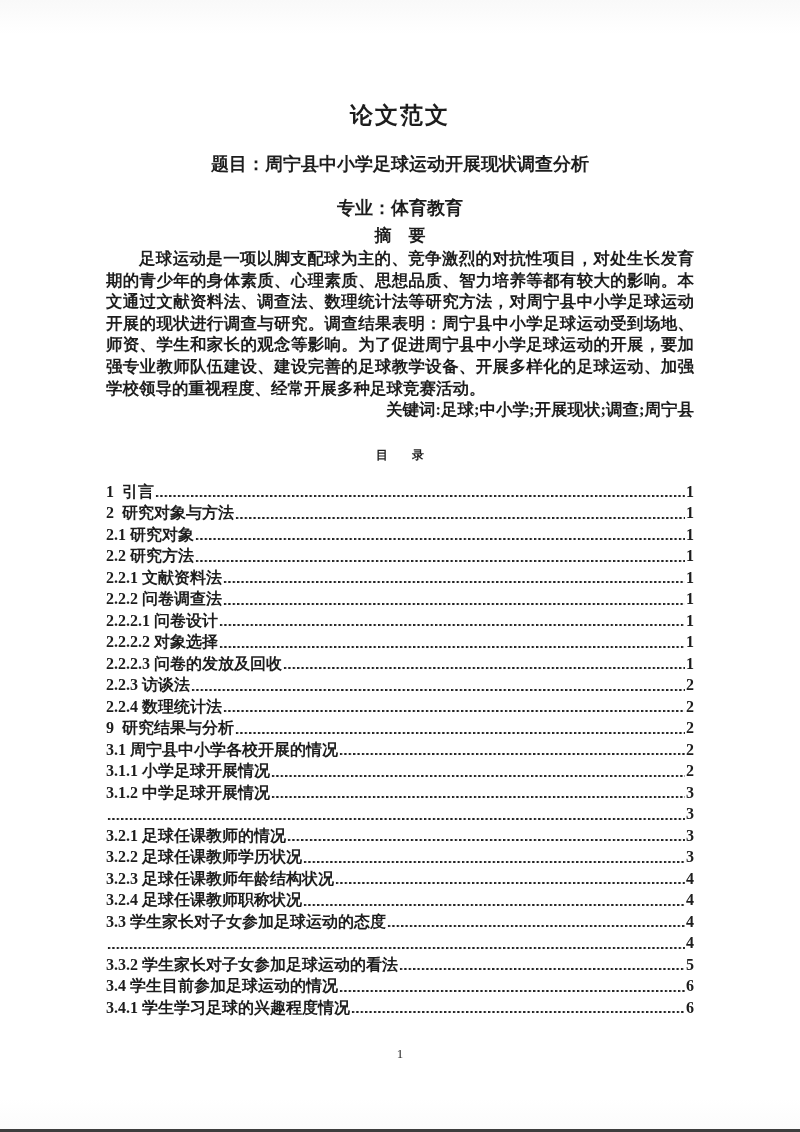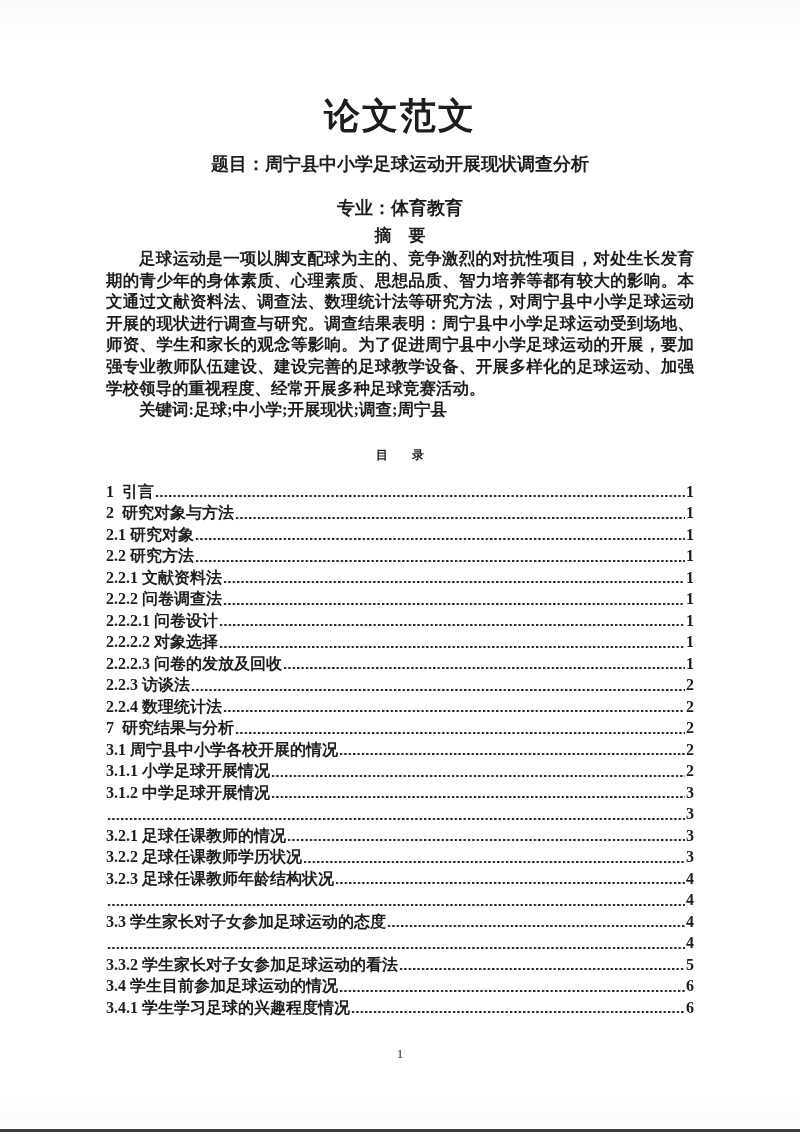--- a/index.html
+++ b/index.html
@@ -17,21 +17,21 @@
     background: linear-gradient(180deg, #f9f9f9 0%, #ffffff 3%, #ffffff 97%, #fbfbfb 100%);
     overflow: hidden;
   }
   .content {
     width: 588px;
     margin-left: 106px;
   }
   .doc-title {
     padding-top: 100px;
     text-align: center;
-    font-size: 36px;
+    font-size: 23px;
     line-height: 32px;
     letter-spacing: 2px;
   }
   .doc-subject {
     margin-top: 20px;
     text-align: center;
     font-size: 18px;
     line-height: 24px;
   }
   .doc-major {
@@ -50,20 +50,21 @@
     margin-top: 1px;
     font-size: 16.5px;
     line-height: 21.6px;
     text-align: justify;
     text-indent: 2em;
   }
   .keywords-line {
     font-size: 16.5px;
     line-height: 21.6px;
     text-indent: 2em;
+    text-align: right;
   }
   .toc-heading {
     margin-top: 23px;
     text-align: center;
     font-size: 12px;
     line-height: 22px;
   }
   .toc-list {
     margin-top: 15px;
   }
@@ -182,21 +183,21 @@
     <span class="toc-page">2</span>
   </div>
 
   <div class="toc-row">
     <span class="toc-label">2.2.4 数理统计法</span>
     <span class="toc-dots"></span>
     <span class="toc-page">2</span>
   </div>
 
   <div class="toc-row">
-    <span class="toc-label">7  研究结果与分析</span>
+    <span class="toc-label">9  研究结果与分析</span>
     <span class="toc-dots"></span>
     <span class="toc-page">2</span>
   </div>
 
   <div class="toc-row">
     <span class="toc-label">3.1 周宁县中小学各校开展的情况</span>
     <span class="toc-dots"></span>
     <span class="toc-page">2</span>
   </div>
 
@@ -229,20 +230,21 @@
     <span class="toc-page">3</span>
   </div>
 
   <div class="toc-row">
     <span class="toc-label">3.2.3 足球任课教师年龄结构状况</span>
     <span class="toc-dots"></span>
     <span class="toc-page">4</span>
   </div>
 
   <div class="toc-row">
+    <span class="toc-label">3.2.4 足球任课教师职称状况</span>
     <span class="toc-dots"></span>
     <span class="toc-page">4</span>
   </div>
 
   <div class="toc-row">
     <span class="toc-label">3.3 学生家长对子女参加足球运动的态度</span>
     <span class="toc-dots"></span>
     <span class="toc-page">4</span>
   </div>
 

